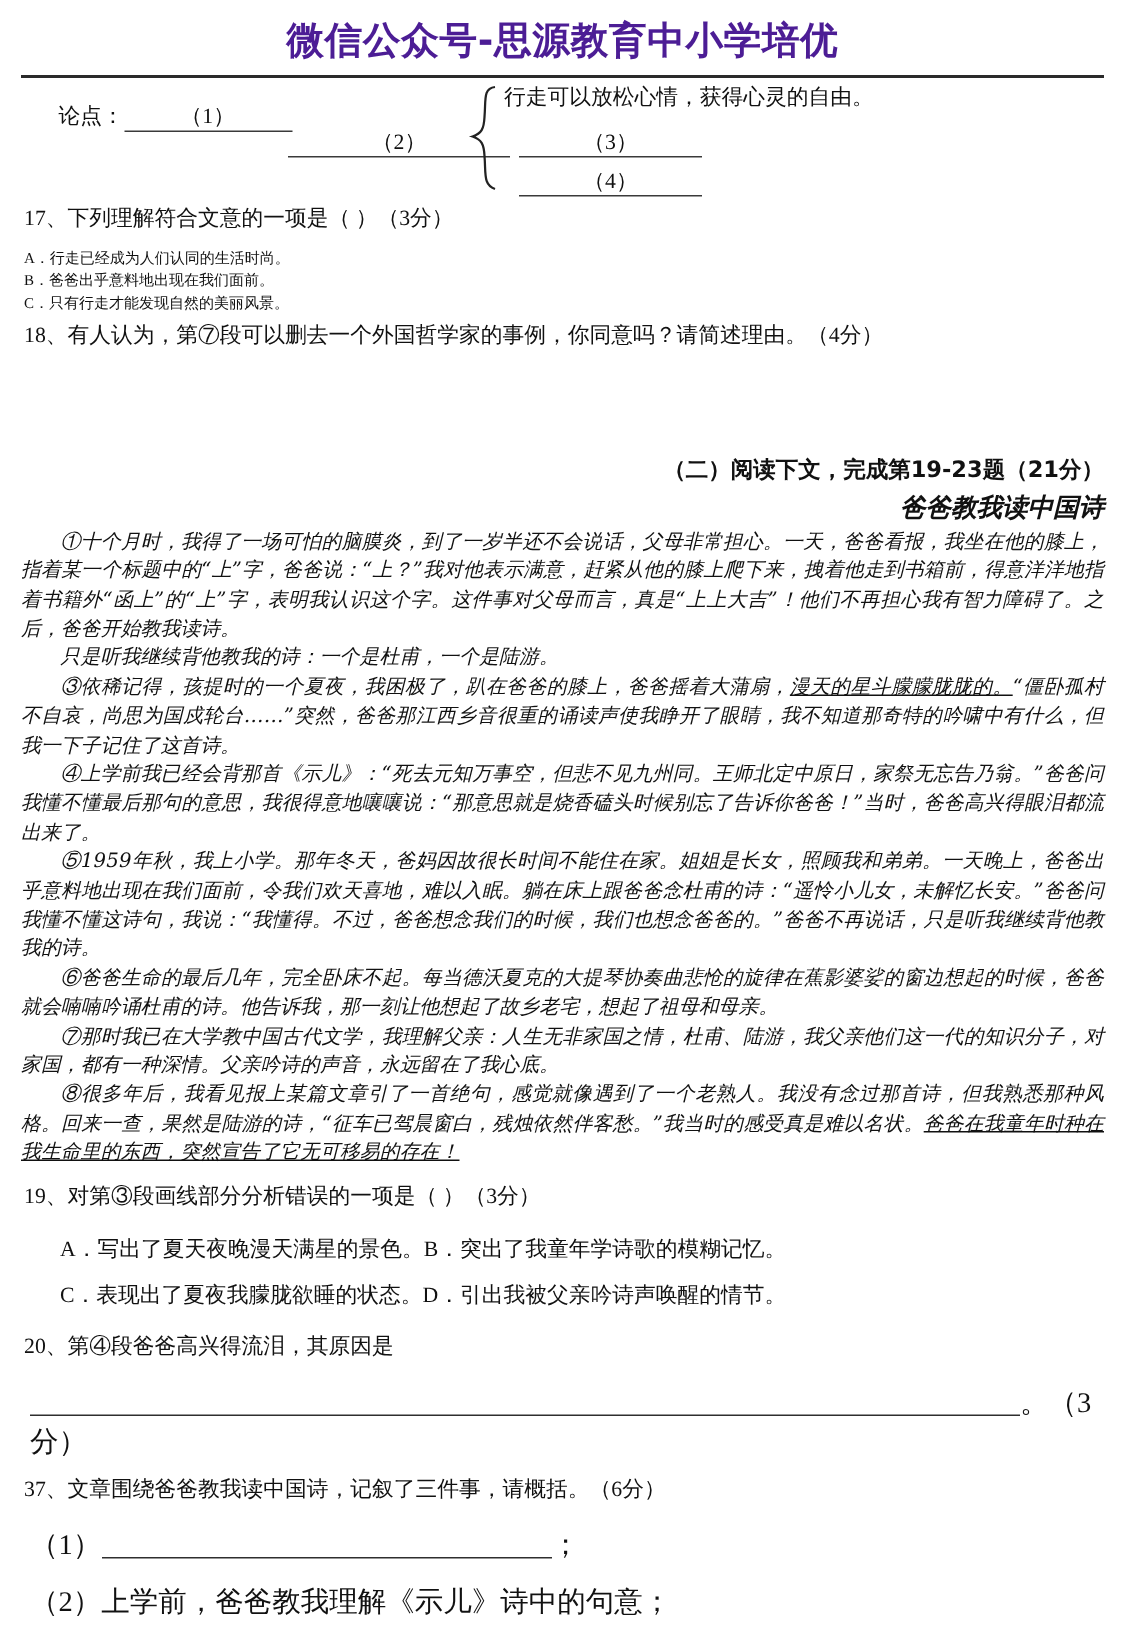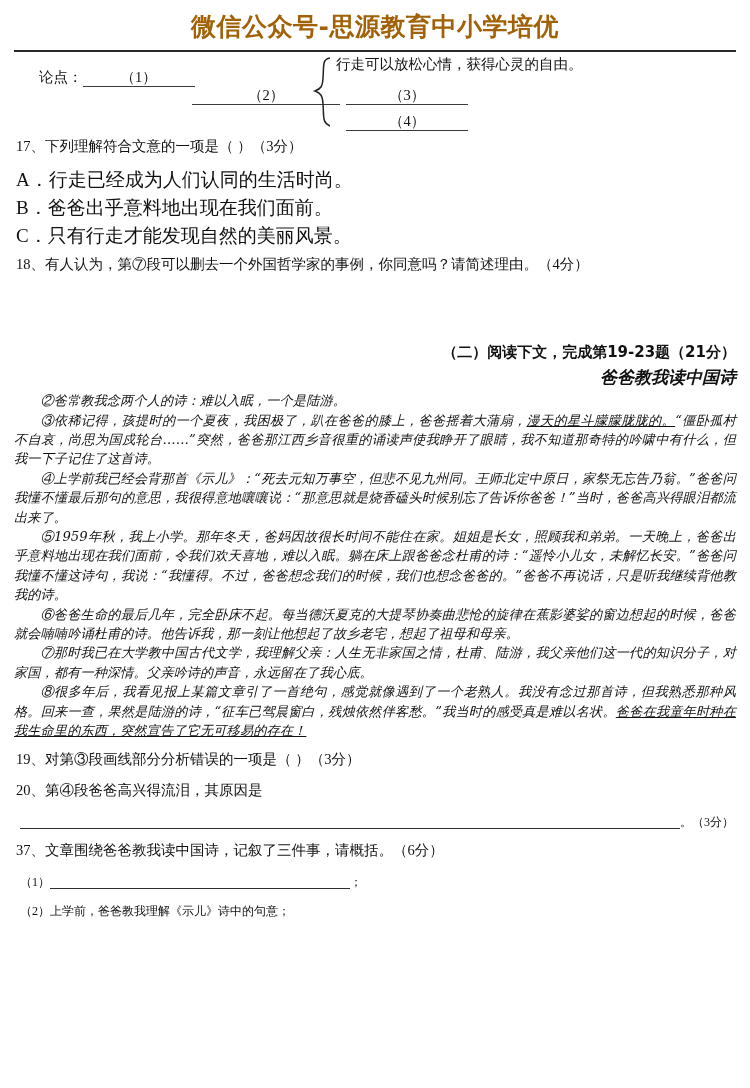--- a/index.html
+++ b/index.html
@@ -19,21 +19,21 @@
     width: 750px;
     height: 1088px;
     box-sizing: border-box;
     padding: 0 14px;
     position: relative;
   }
 
   
   .wm-header {
     text-align: center;
-    color: #a16207;
+    color: #4c1d95;
     font-weight: bold;
     font-size: 25px;
     letter-spacing: 0.5px;
     padding-top: 10px;
     padding-bottom: 4px;
     font-family: "DejaVu Sans", "Liberation Sans", sans-serif;
   }
   .rule {
     border-top: 2px solid #2a2a2a;
     margin: 3px 0 4px 0;
@@ -94,21 +94,21 @@
   
   .q {
     font-size: 14.5px;
     line-height: 1.55;
     margin: 3px 0 0 2px;
     font-family: "Liberation Serif", serif;
   }
   .q-gap { height: 7px; }
   .opts {
     margin: 2px 0 0 2px;
-    font-size: 19px;
+    font-size: 10px;
     line-height: 1.46;
   }
   .opt { white-space: nowrap; }
 
   .spacer-big { height: 62px; }
 
   
   .sec-head {
     font-weight: bold;
     font-size: 15px;
@@ -161,21 +161,21 @@
     height: 1px;
     vertical-align: -3px;
   }
   .ans-line-mid {
     display: inline-block;
     border-bottom: 1.4px solid #2e2e2e;
     width: 300px;
     height: 1px;
     vertical-align: -3px;
   }
-  .sub-row { margin: 12px 0 0 6px; font-size: 12px; }
+  .sub-row { margin: 12px 0 0 6px; font-size: 19px; }
 </style>
 </head>
 <body>
 
 <div class="page">
 
   <div class="wm-header">微信公众号-思源教育中小学培优</div>
 
   <div class="rule"></div>
 
@@ -211,30 +211,39 @@
 
   <div class="q">18、有人认为，第⑦段可以删去一个外国哲学家的事例，你同意吗？请简述理由。（4分）</div>
 
   <div class="spacer-big"></div>
 
   <div class="sec-head">（二）阅读下文，完成第19-23题（21分）</div>
 
   <div class="art-title">爸爸教我读中国诗</div>
 
   <div class="article">
-    <p>②爸常教我念两个人的诗：难以入眠，一个是陆游。</p>
+    <p>①十个月时，我得了一场可怕的脑膜炎，到了一岁半还不会说话，父母非常担心。一天，爸爸看报，我坐在他的膝上，指着某一个标题中的“上”字，爸爸说：“上？”我对他表示满意，赶紧从他的膝上爬下来，拽着他走到书箱前，得意洋洋地指着书籍外“函上”的“上”字，表明我认识这个字。这件事对父母而言，真是“上上大吉”！他们不再担心我有智力障碍了。之后，爸爸开始教我读诗。</p>
+    <p>只是听我继续背他教我的诗：一个是杜甫，一个是陆游。</p>
     <p><span>③依稀记得，孩提时的一个夏夜，我困极了，趴在爸爸的膝上，爸爸摇着大蒲扇，</span><span class="u">漫天的星斗朦朦胧胧的。</span><span>“僵卧孤村不自哀，尚思为国戍轮台……”突然，爸爸那江西乡音很重的诵读声使我睁开了眼睛，我不知道那奇特的吟啸中有什么，但我一下子记住了这首诗。</span></p>
     <p>④上学前我已经会背那首《示儿》：“死去元知万事空，但悲不见九州同。王师北定中原日，家祭无忘告乃翁。”爸爸问我懂不懂最后那句的意思，我很得意地嚷嚷说：“那意思就是烧香磕头时候别忘了告诉你爸爸！”当时，爸爸高兴得眼泪都流出来了。</p>
     <p>⑤1959年秋，我上小学。那年冬天，爸妈因故很长时间不能住在家。姐姐是长女，照顾我和弟弟。一天晚上，爸爸出乎意料地出现在我们面前，令我们欢天喜地，难以入眠。躺在床上跟爸爸念杜甫的诗：“遥怜小儿女，未解忆长安。”爸爸问我懂不懂这诗句，我说：“我懂得。不过，爸爸想念我们的时候，我们也想念爸爸的。”爸爸不再说话，只是听我继续背他教我的诗。</p>
     <p>⑥爸爸生命的最后几年，完全卧床不起。每当德沃夏克的大提琴协奏曲悲怆的旋律在蕉影婆娑的窗边想起的时候，爸爸就会喃喃吟诵杜甫的诗。他告诉我，那一刻让他想起了故乡老宅，想起了祖母和母亲。</p>
     <p>⑦那时我已在大学教中国古代文学，我理解父亲：人生无非家国之情，杜甫、陆游，我父亲他们这一代的知识分子，对家国，都有一种深情。父亲吟诗的声音，永远留在了我心底。</p>
     <p><span>⑧很多年后，我看见报上某篇文章引了一首绝句，感觉就像遇到了一个老熟人。我没有念过那首诗，但我熟悉那种风格。回来一查，果然是陆游的诗，“征车已驾晨窗白，残烛依然伴客愁。”我当时的感受真是难以名状。</span><span class="u">爸爸在我童年时种在我生命里的东西，突然宣告了它无可移易的存在！</span></p>
   </div>
 
   <div class="qb">19、对第③段画线部分分析错误的一项是（      ）（3分）</div>
+  <div class="qb-opts">
+    <div class="opt-pair">
+      <span>A．写出了夏天夜晚漫天满星的景色。</span><span>B．突出了我童年学诗歌的模糊记忆。</span>
+    </div>
+    <div class="opt-pair">
+      <span>C．表现出了夏夜我朦胧欲睡的状态。</span><span>D．引出我被父亲吟诗声唤醒的情节。</span>
+    </div>
+  </div>
 
   <div class="qb">20、第④段爸爸高兴得流泪，其原因是</div>
   <div class="sub-row">
     <span class="ans-line-full"></span><span>。（3分）</span>
   </div>
 
   <div class="qb">37、文章围绕爸爸教我读中国诗，记叙了三件事，请概括。（6分）</div>
   <div class="sub-row">
     <span>（1）</span><span class="ans-line-mid"></span><span>；</span>
   </div>

